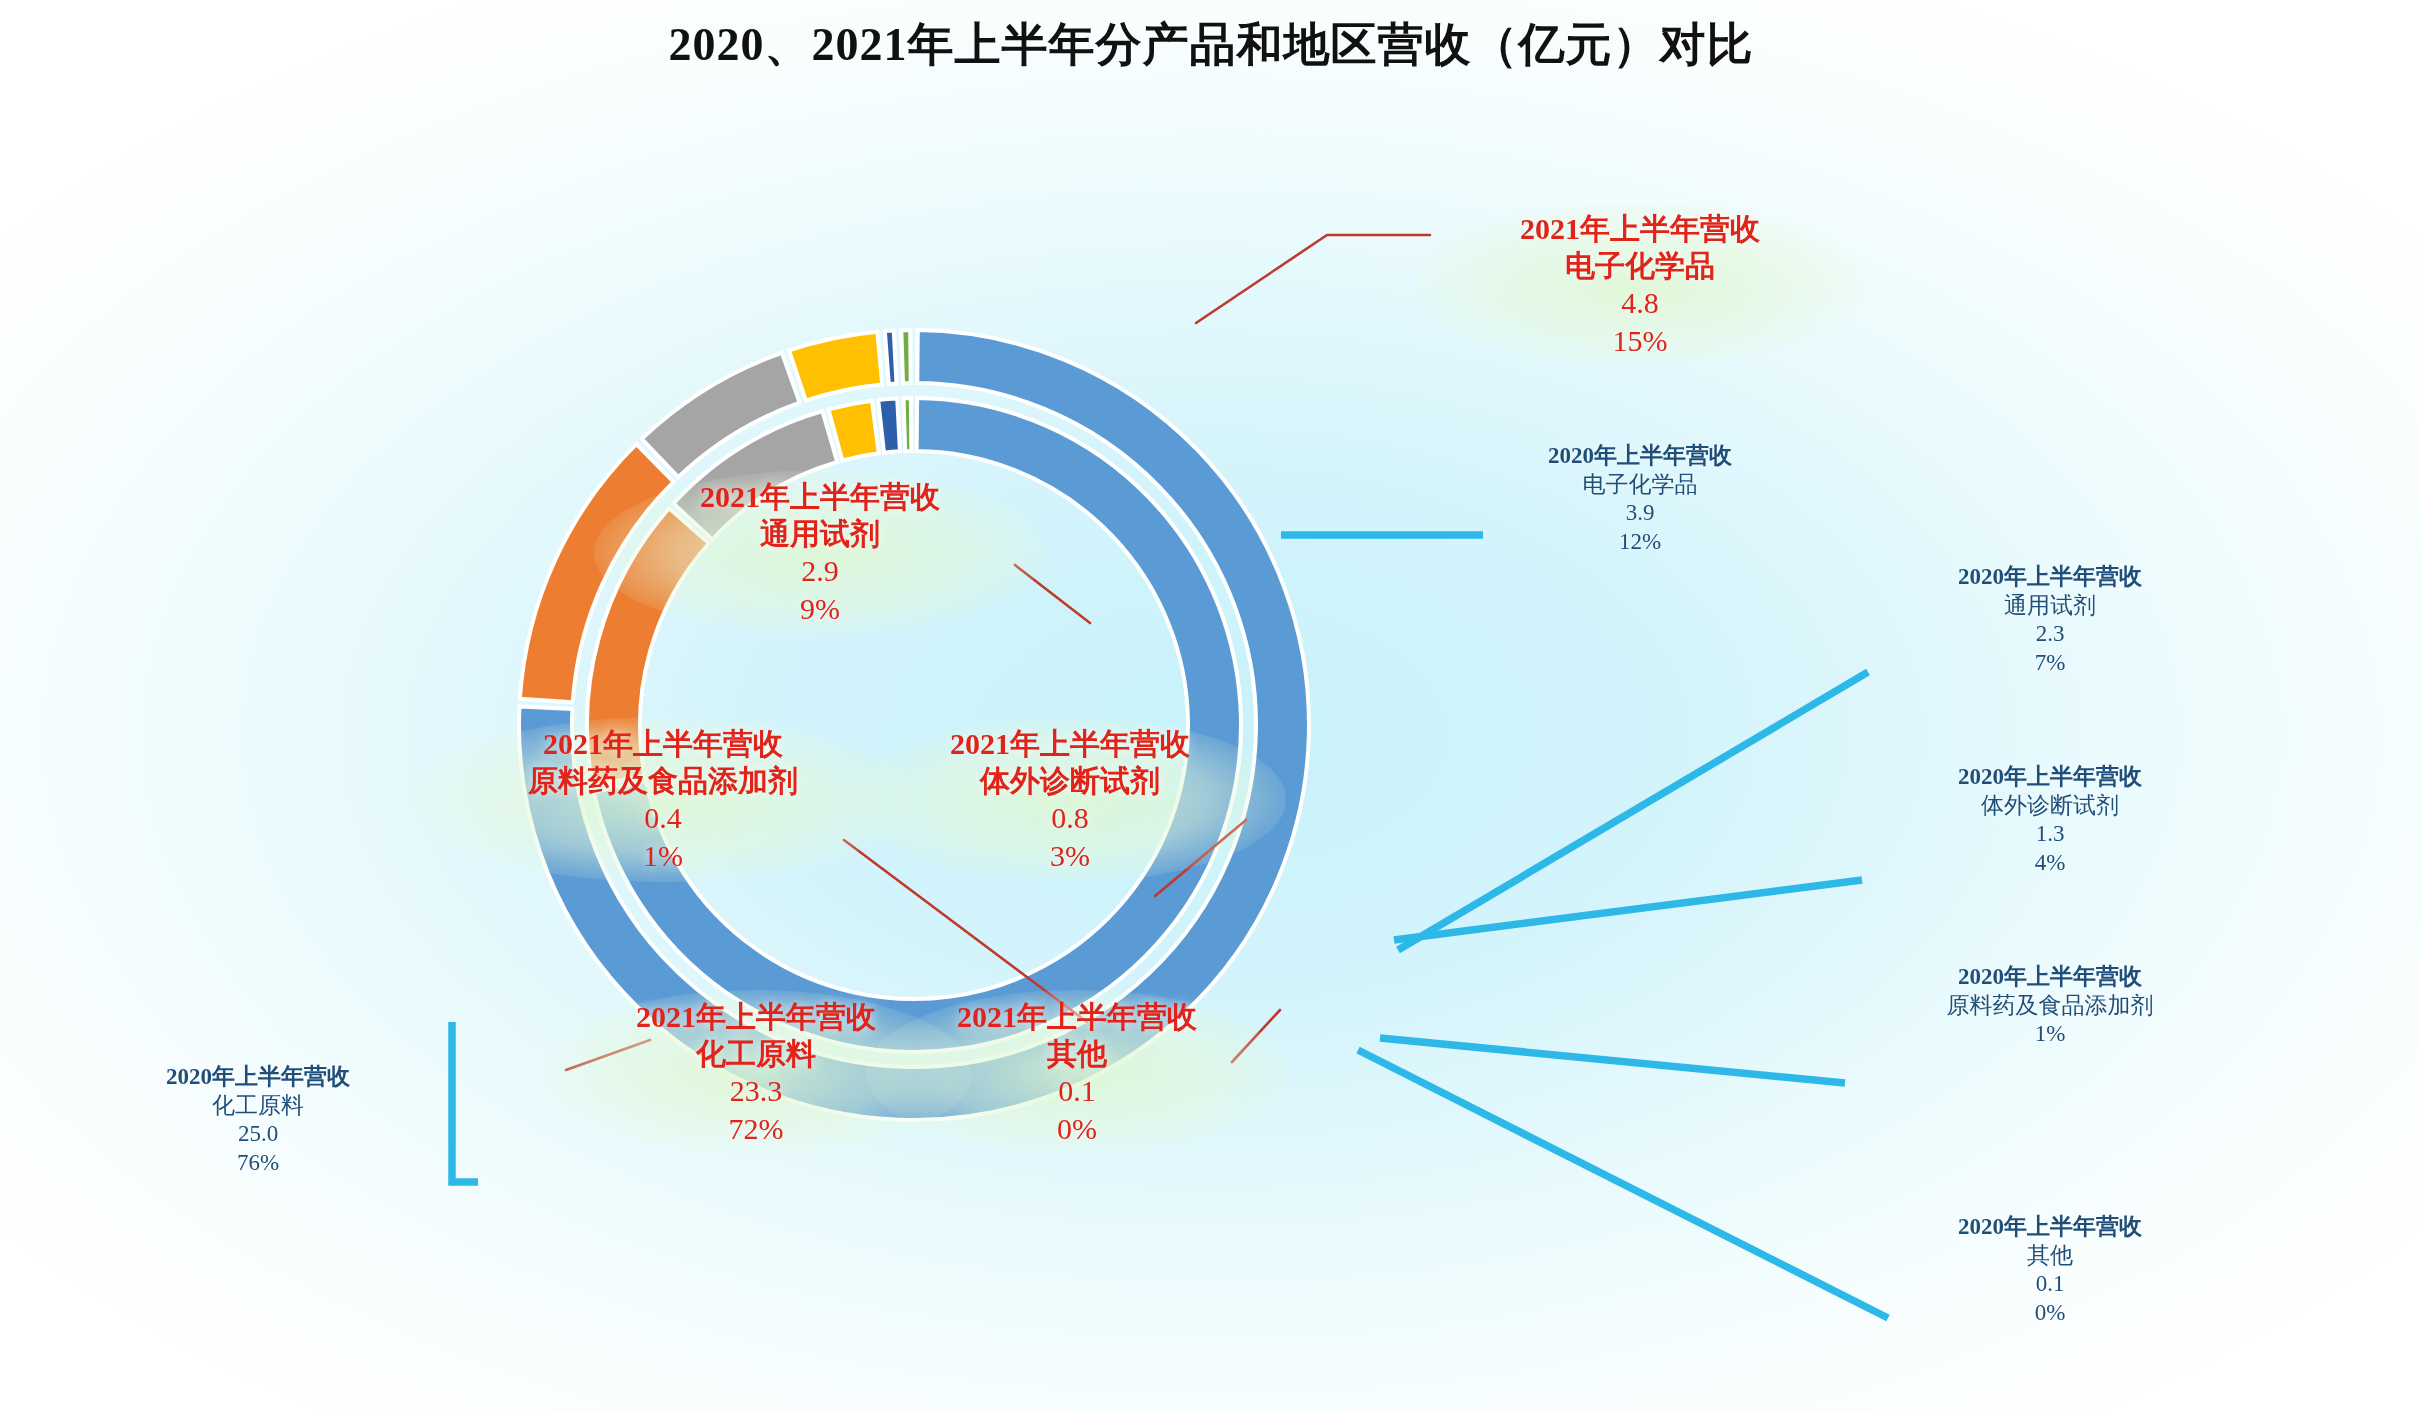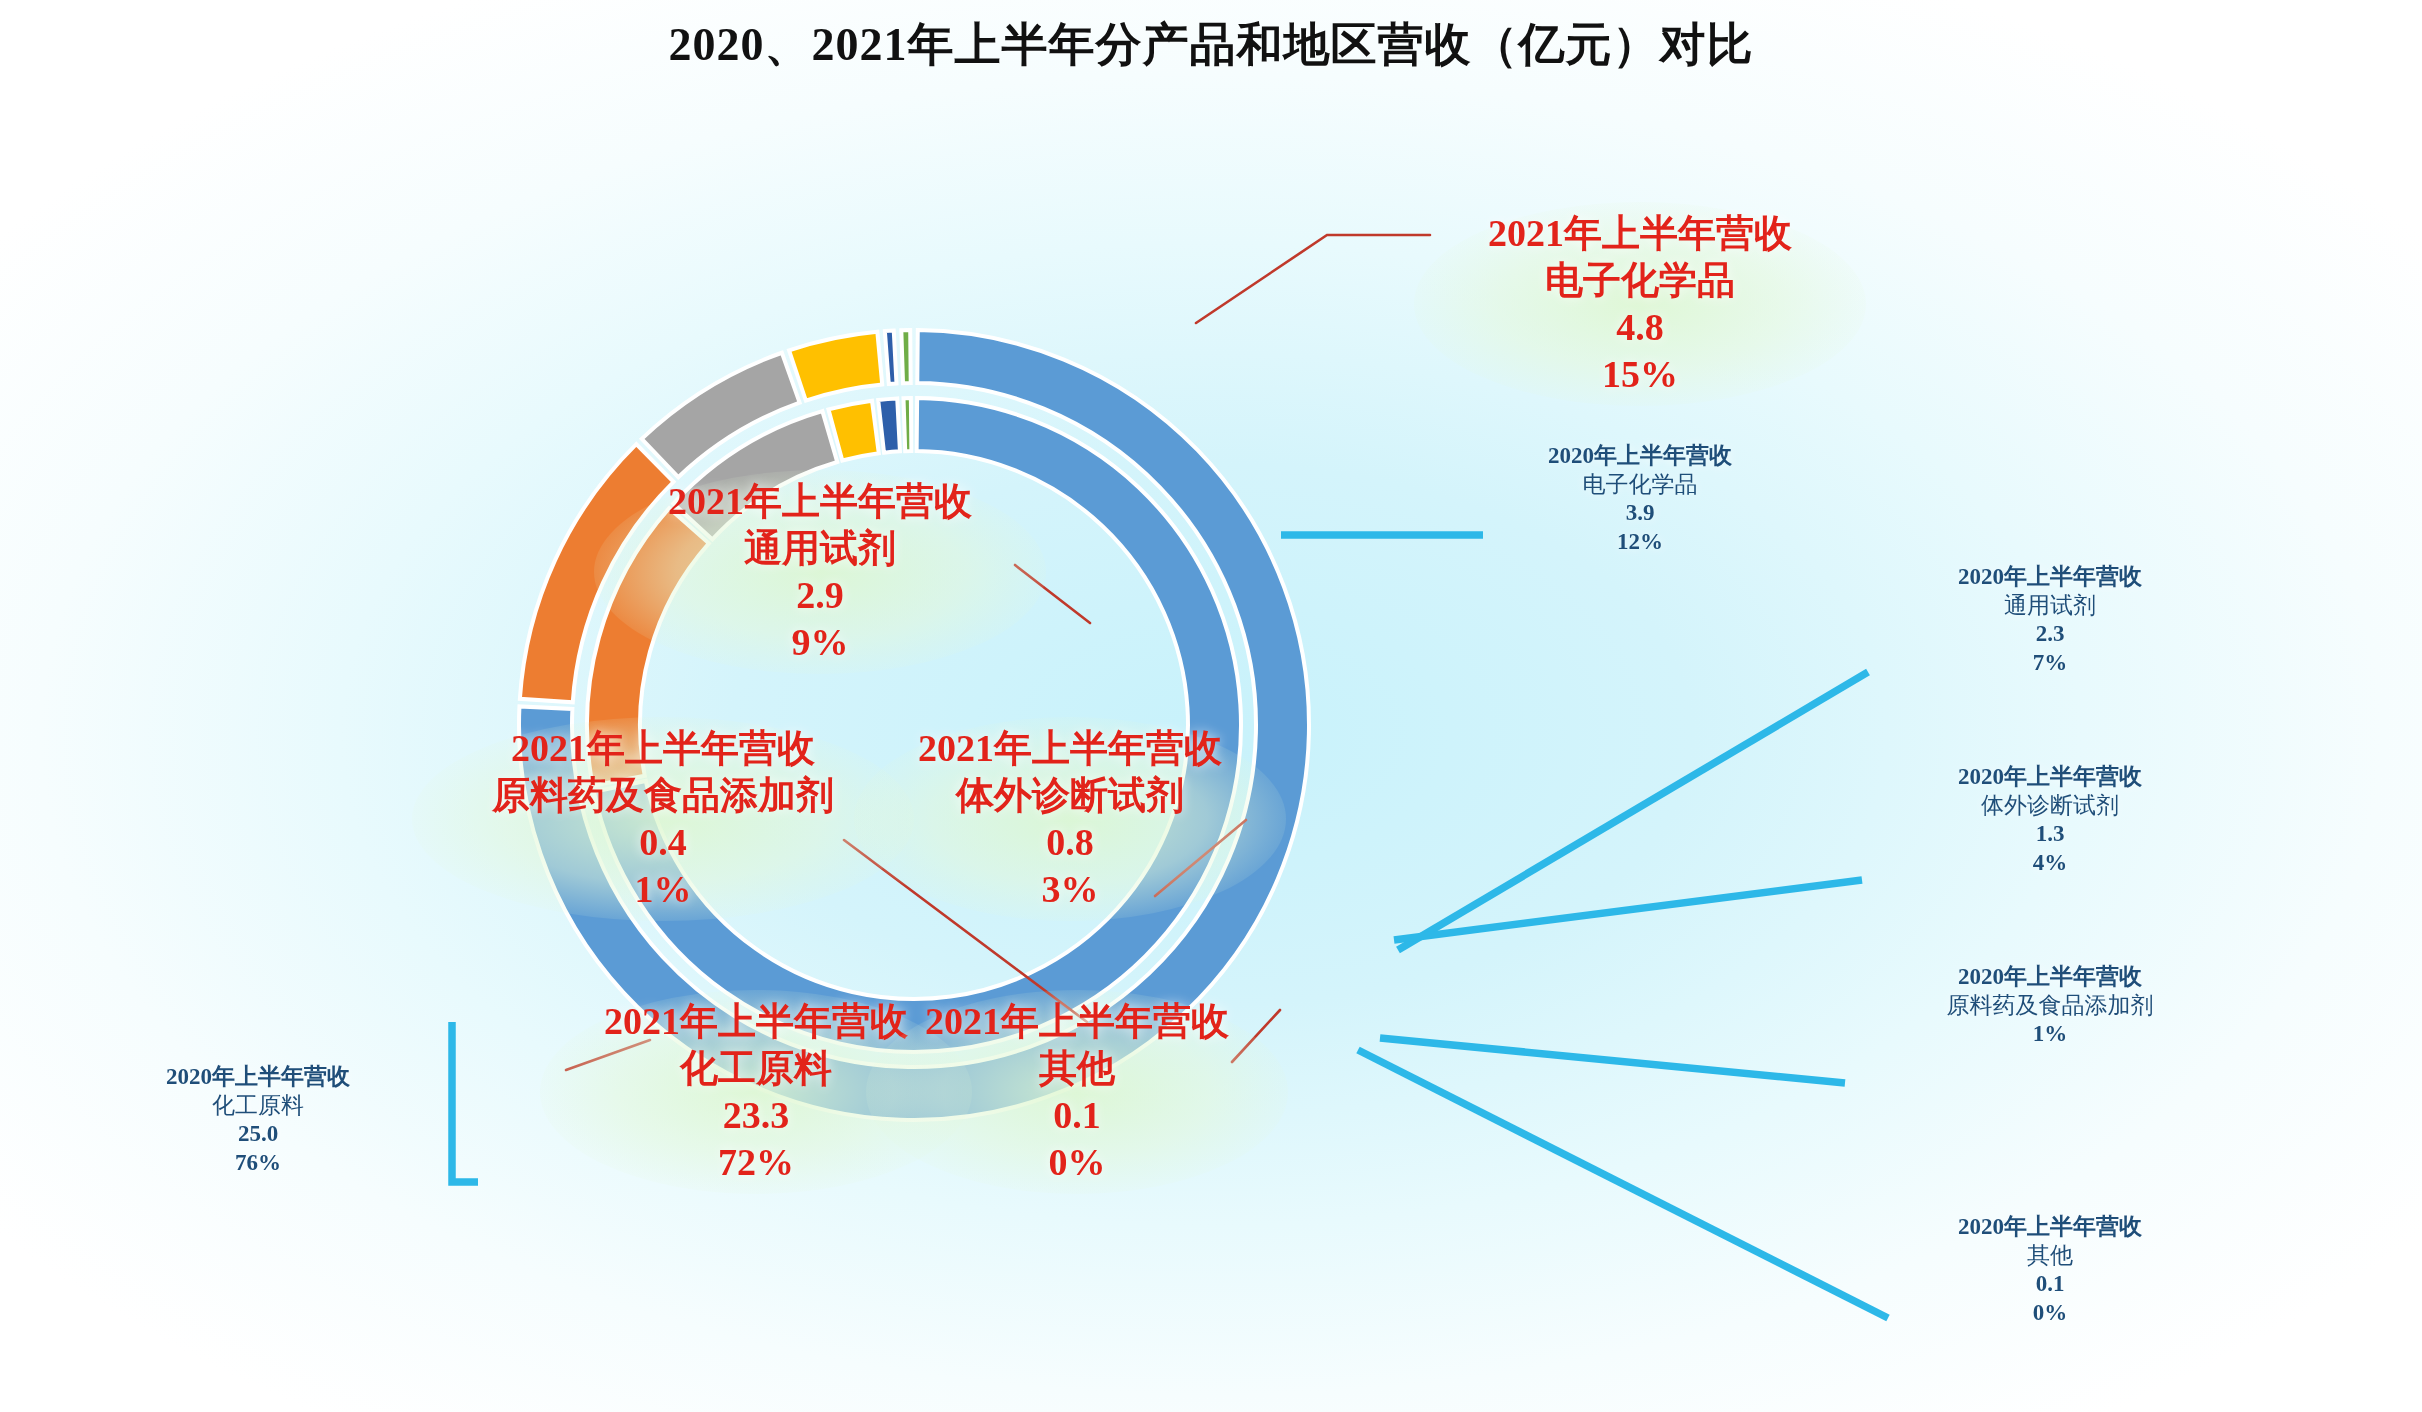--- a/index.html
+++ b/index.html
@@ -25,34 +25,34 @@
   }
 
   
   .lbl{
     position:absolute;z-index:30;
     text-align:center;line-height:1.24;
     white-space:nowrap;
     font-family:"Liberation Serif",serif;
   }
   .lbl .l1,.lbl .l2{font-weight:bold;}
-  .lbl .l3,.lbl .l4{font-weight:bold;}
+  .lbl .l3,.lbl .l4{font-weight:normal;}
 
   
   .lbl.outer{
     color:#1F4E79;
     font-size:23px;
     text-shadow:0 0 10px rgba(255,255,255,.75);
   }
   .lbl.outer .l2{font-weight:normal;}
 
   
   .lbl.inner{
     color:#E2231A;
-    font-size:38px;
+    font-size:30px;
     text-shadow:0 0 12px rgba(255,255,255,.8);
   }
   .lbl.inner .glow{
     position:absolute;left:-26px;right:-26px;top:-8px;bottom:-8px;
     background:radial-gradient(ellipse at 50% 50%, rgba(222,247,208,.85) 0%, rgba(228,248,216,.5) 45%, rgba(228,248,216,0) 78%);
     z-index:-1;border-radius:50%;
   }
   .lbl .tx{position:relative;z-index:2;}
 </style>
 </head>

